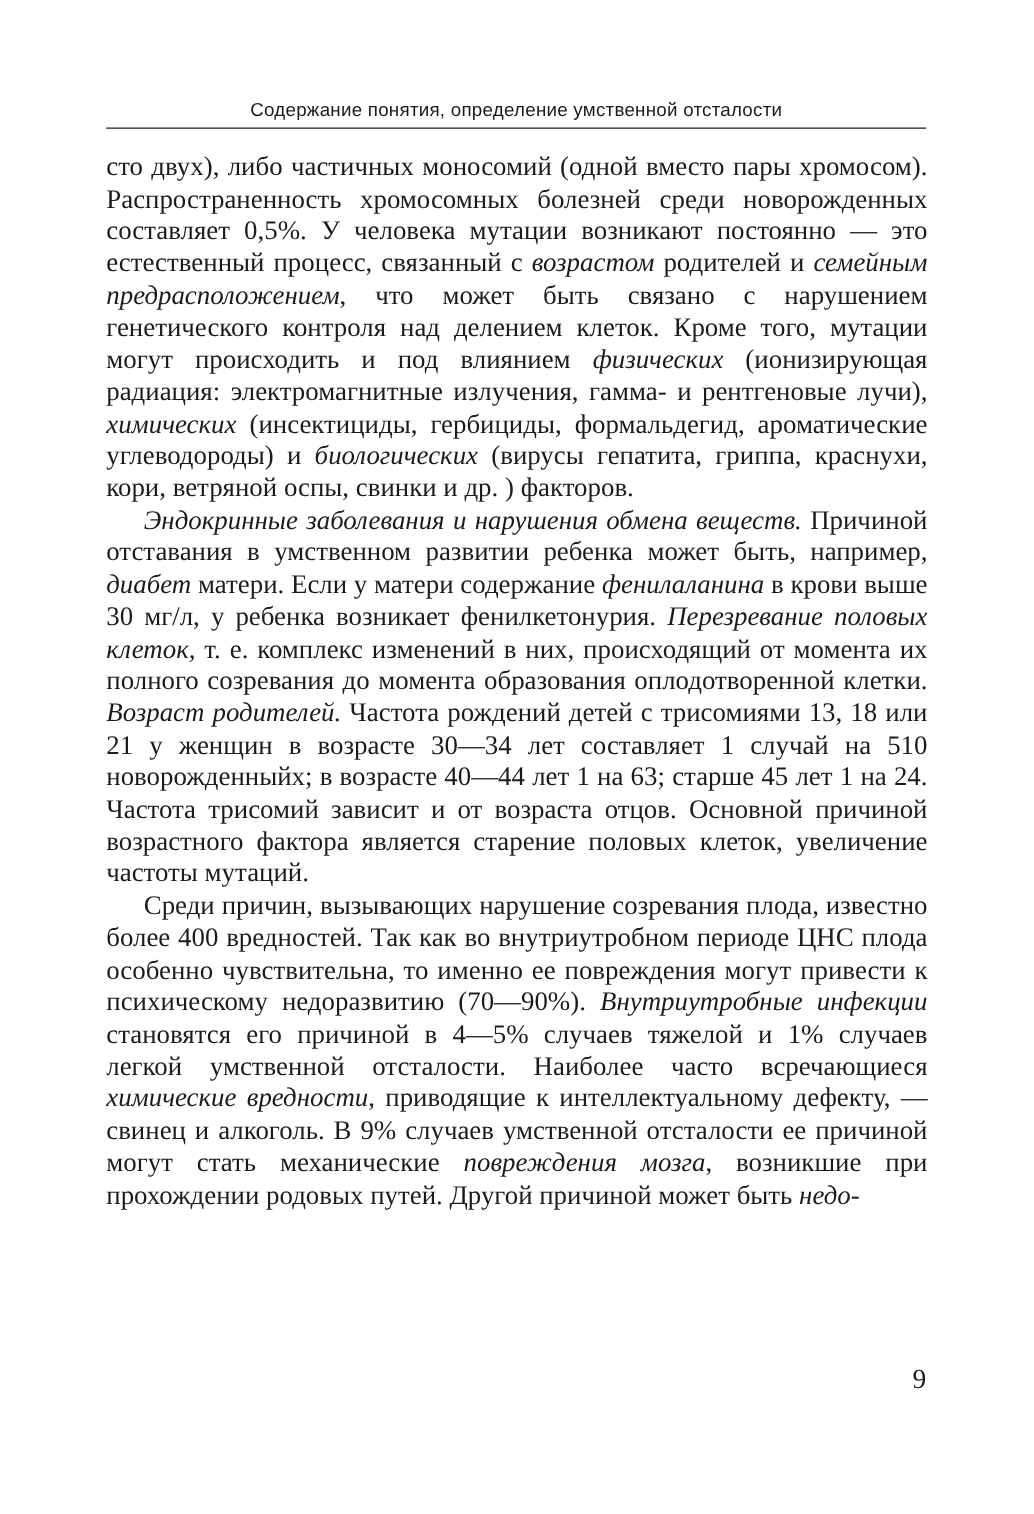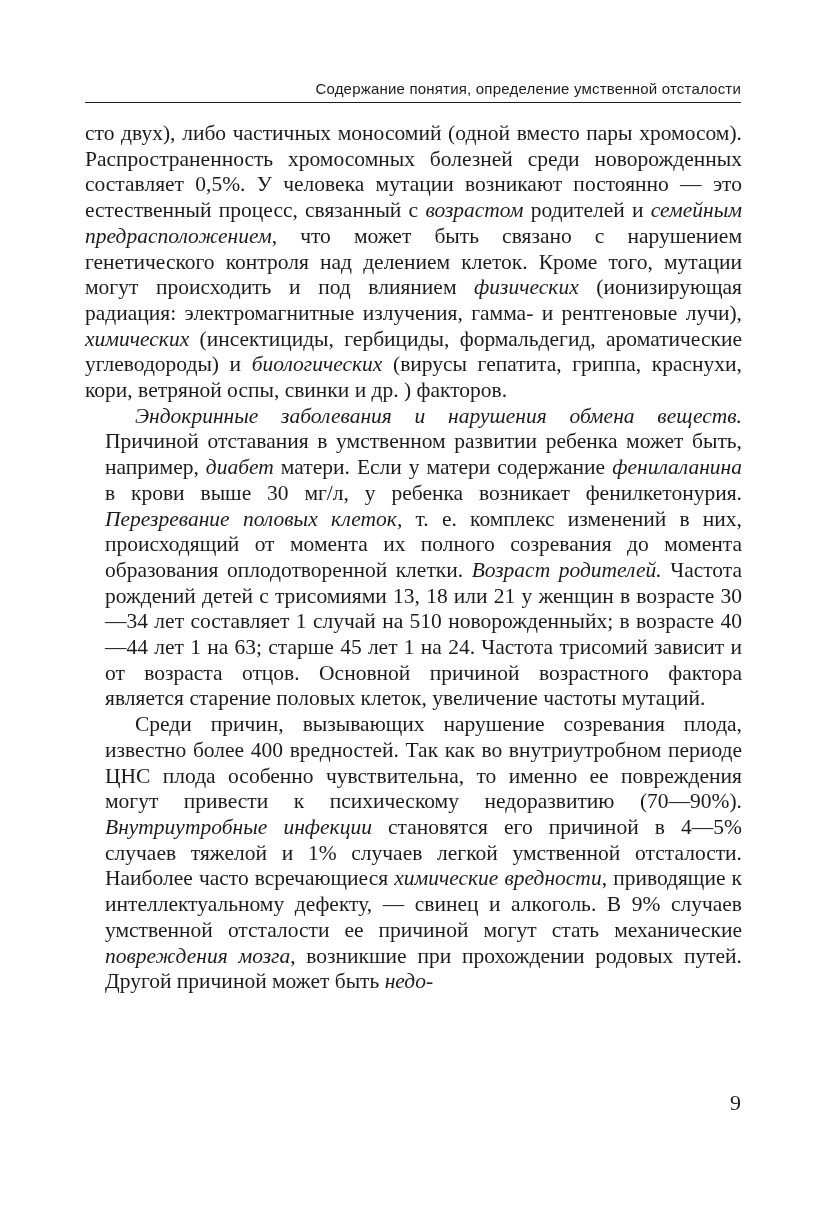--- a/index.html
+++ b/index.html
@@ -13,21 +13,21 @@
       height: 1211px;
       background: #ffffff;
       overflow: hidden;
       color: #1b1b1b;
     }
     .running-head {
       position: absolute;
       top: 80px;
       left: 85px;
       width: 656px;
-      text-align: right;
+      text-align: center;
       font-family: "Liberation Sans", sans-serif;
       font-size: 15px;
       letter-spacing: 0.2px;
       color: #1b1b1b;
     }
     .head-rule {
       position: absolute;
       top: 102px;
       left: 85px;
       width: 656px;
@@ -45,21 +45,20 @@
       text-align: justify;
       color: #1b1b1b;
     }
     .para {
       margin: 0;
       padding: 0;
       text-indent: 0;
     }
     .para.indent {
       text-indent: 30px;
-      margin-left: 20px;
     }
     .para em {
       font-style: italic;
     }
     .page-number {
       position: absolute;
       top: 1090px;
       left: 85px;
       width: 656px;
       text-align: right;

